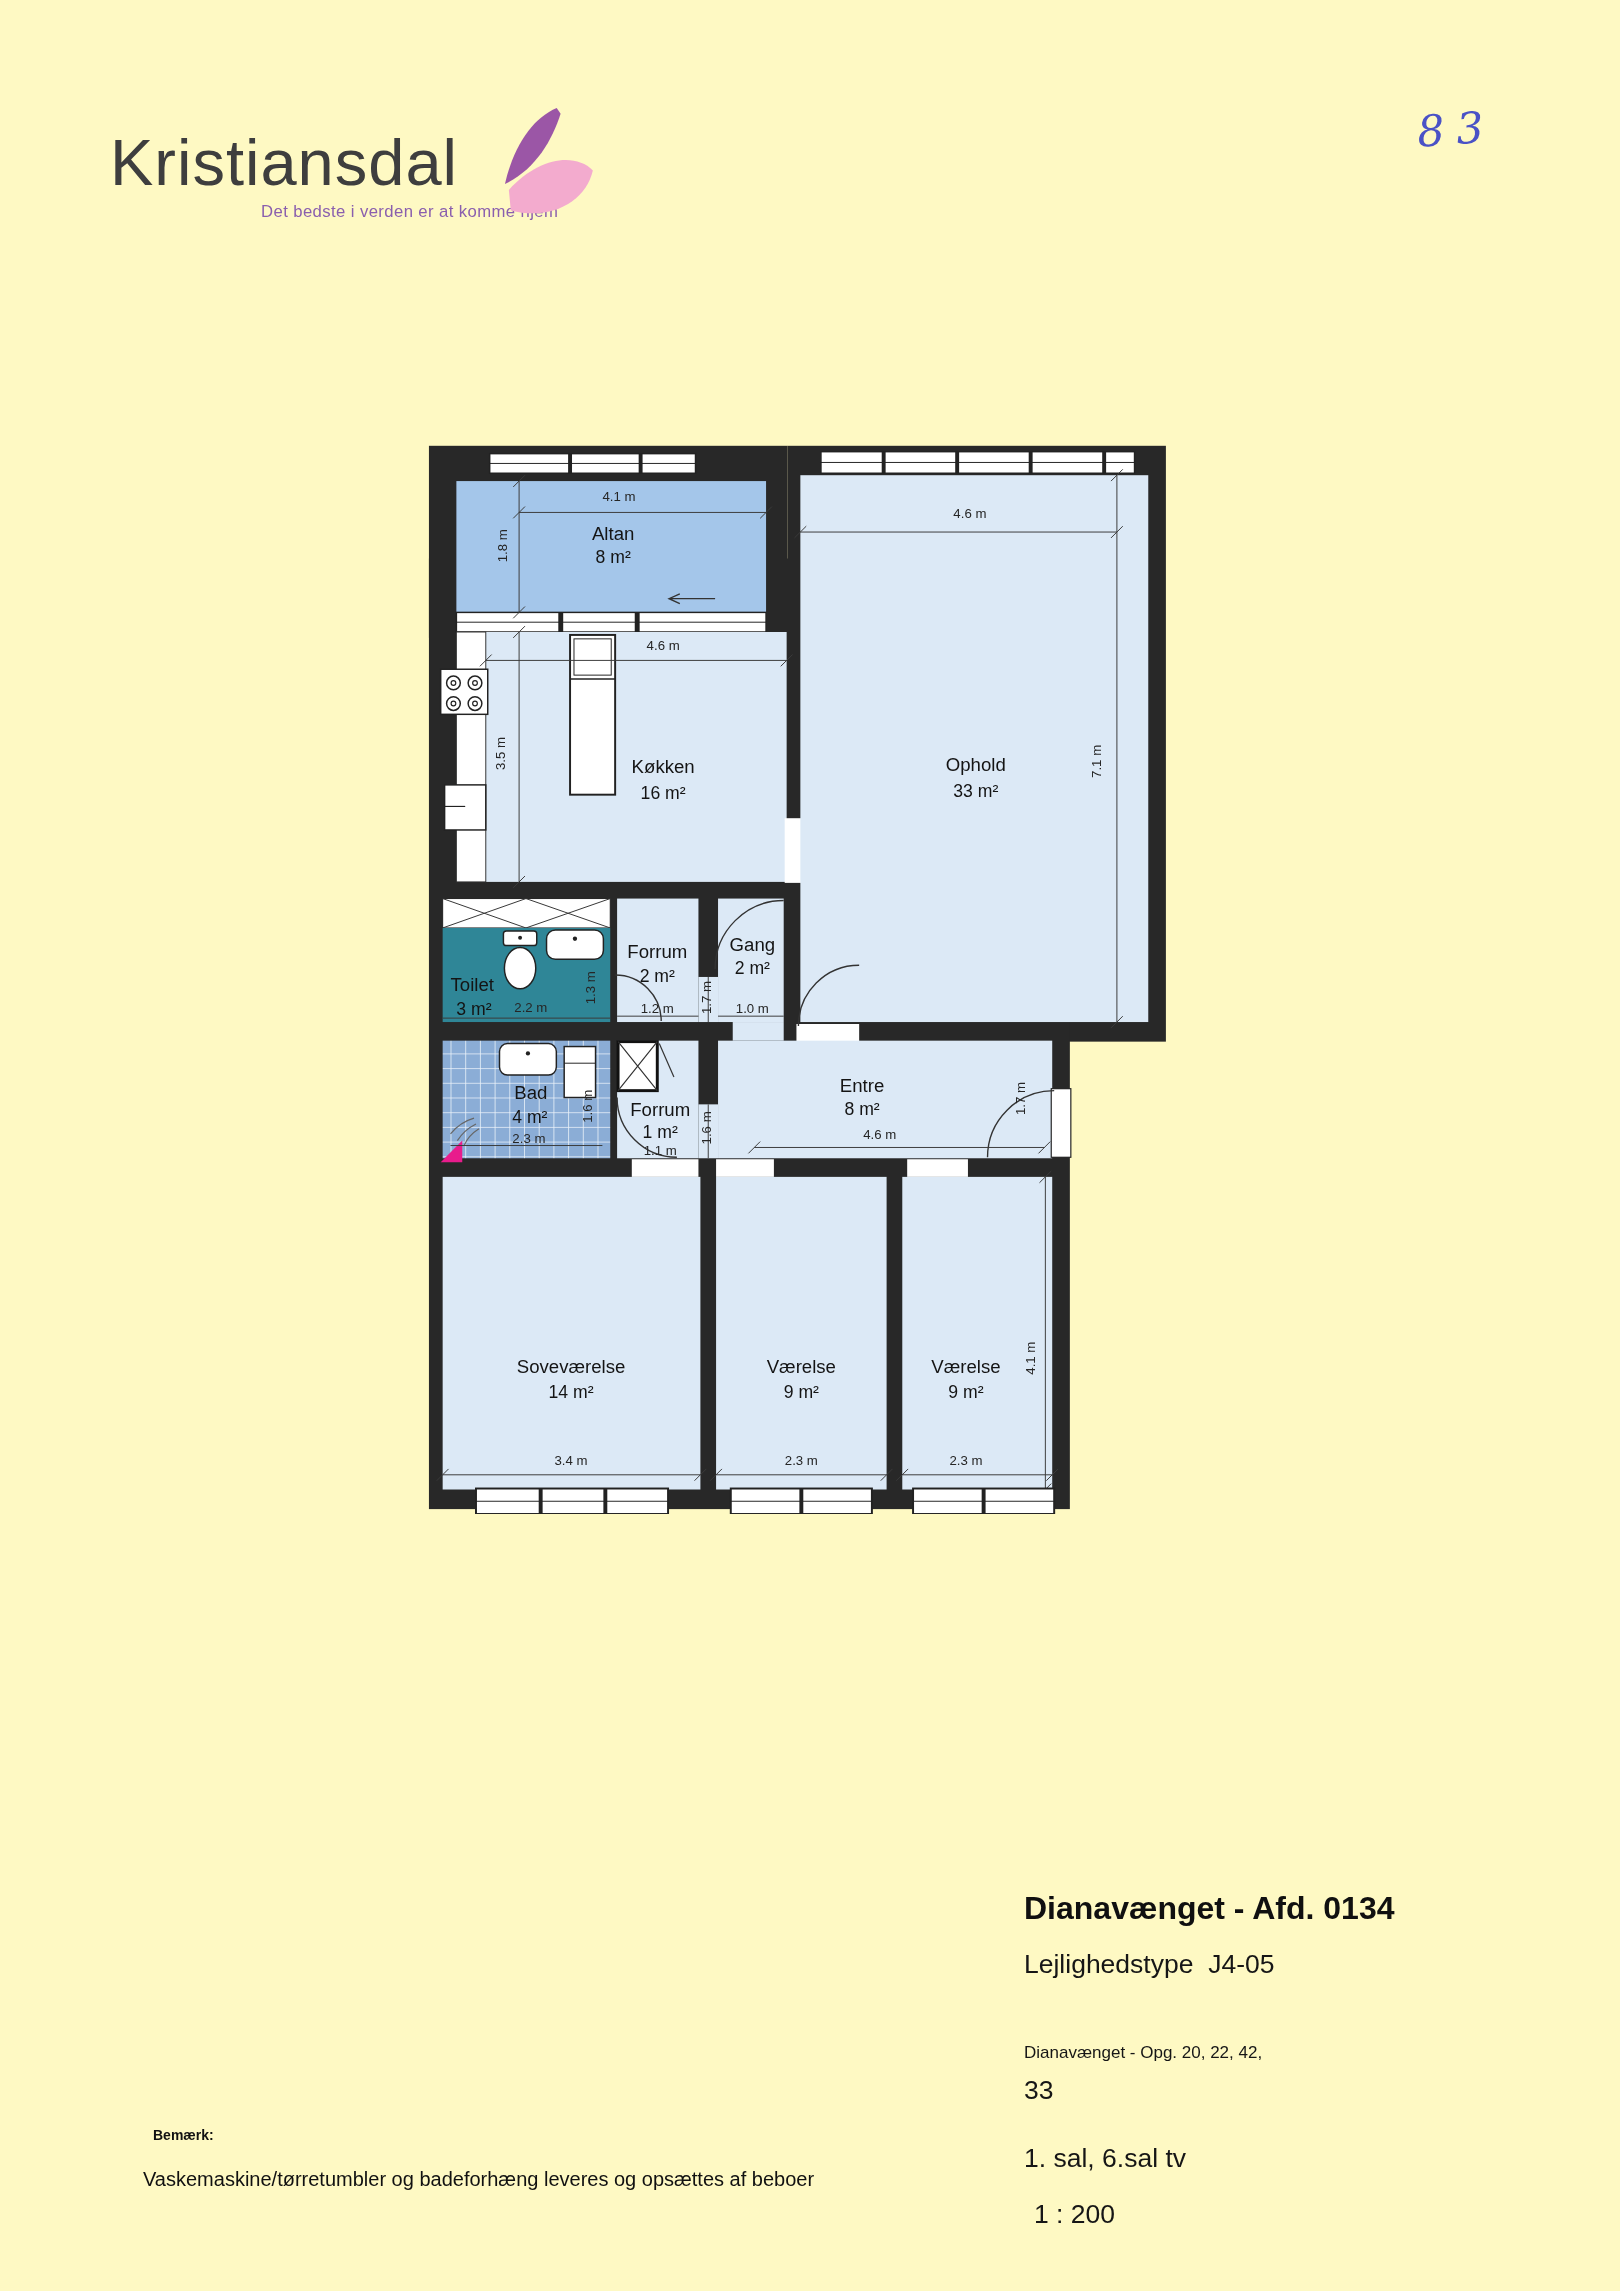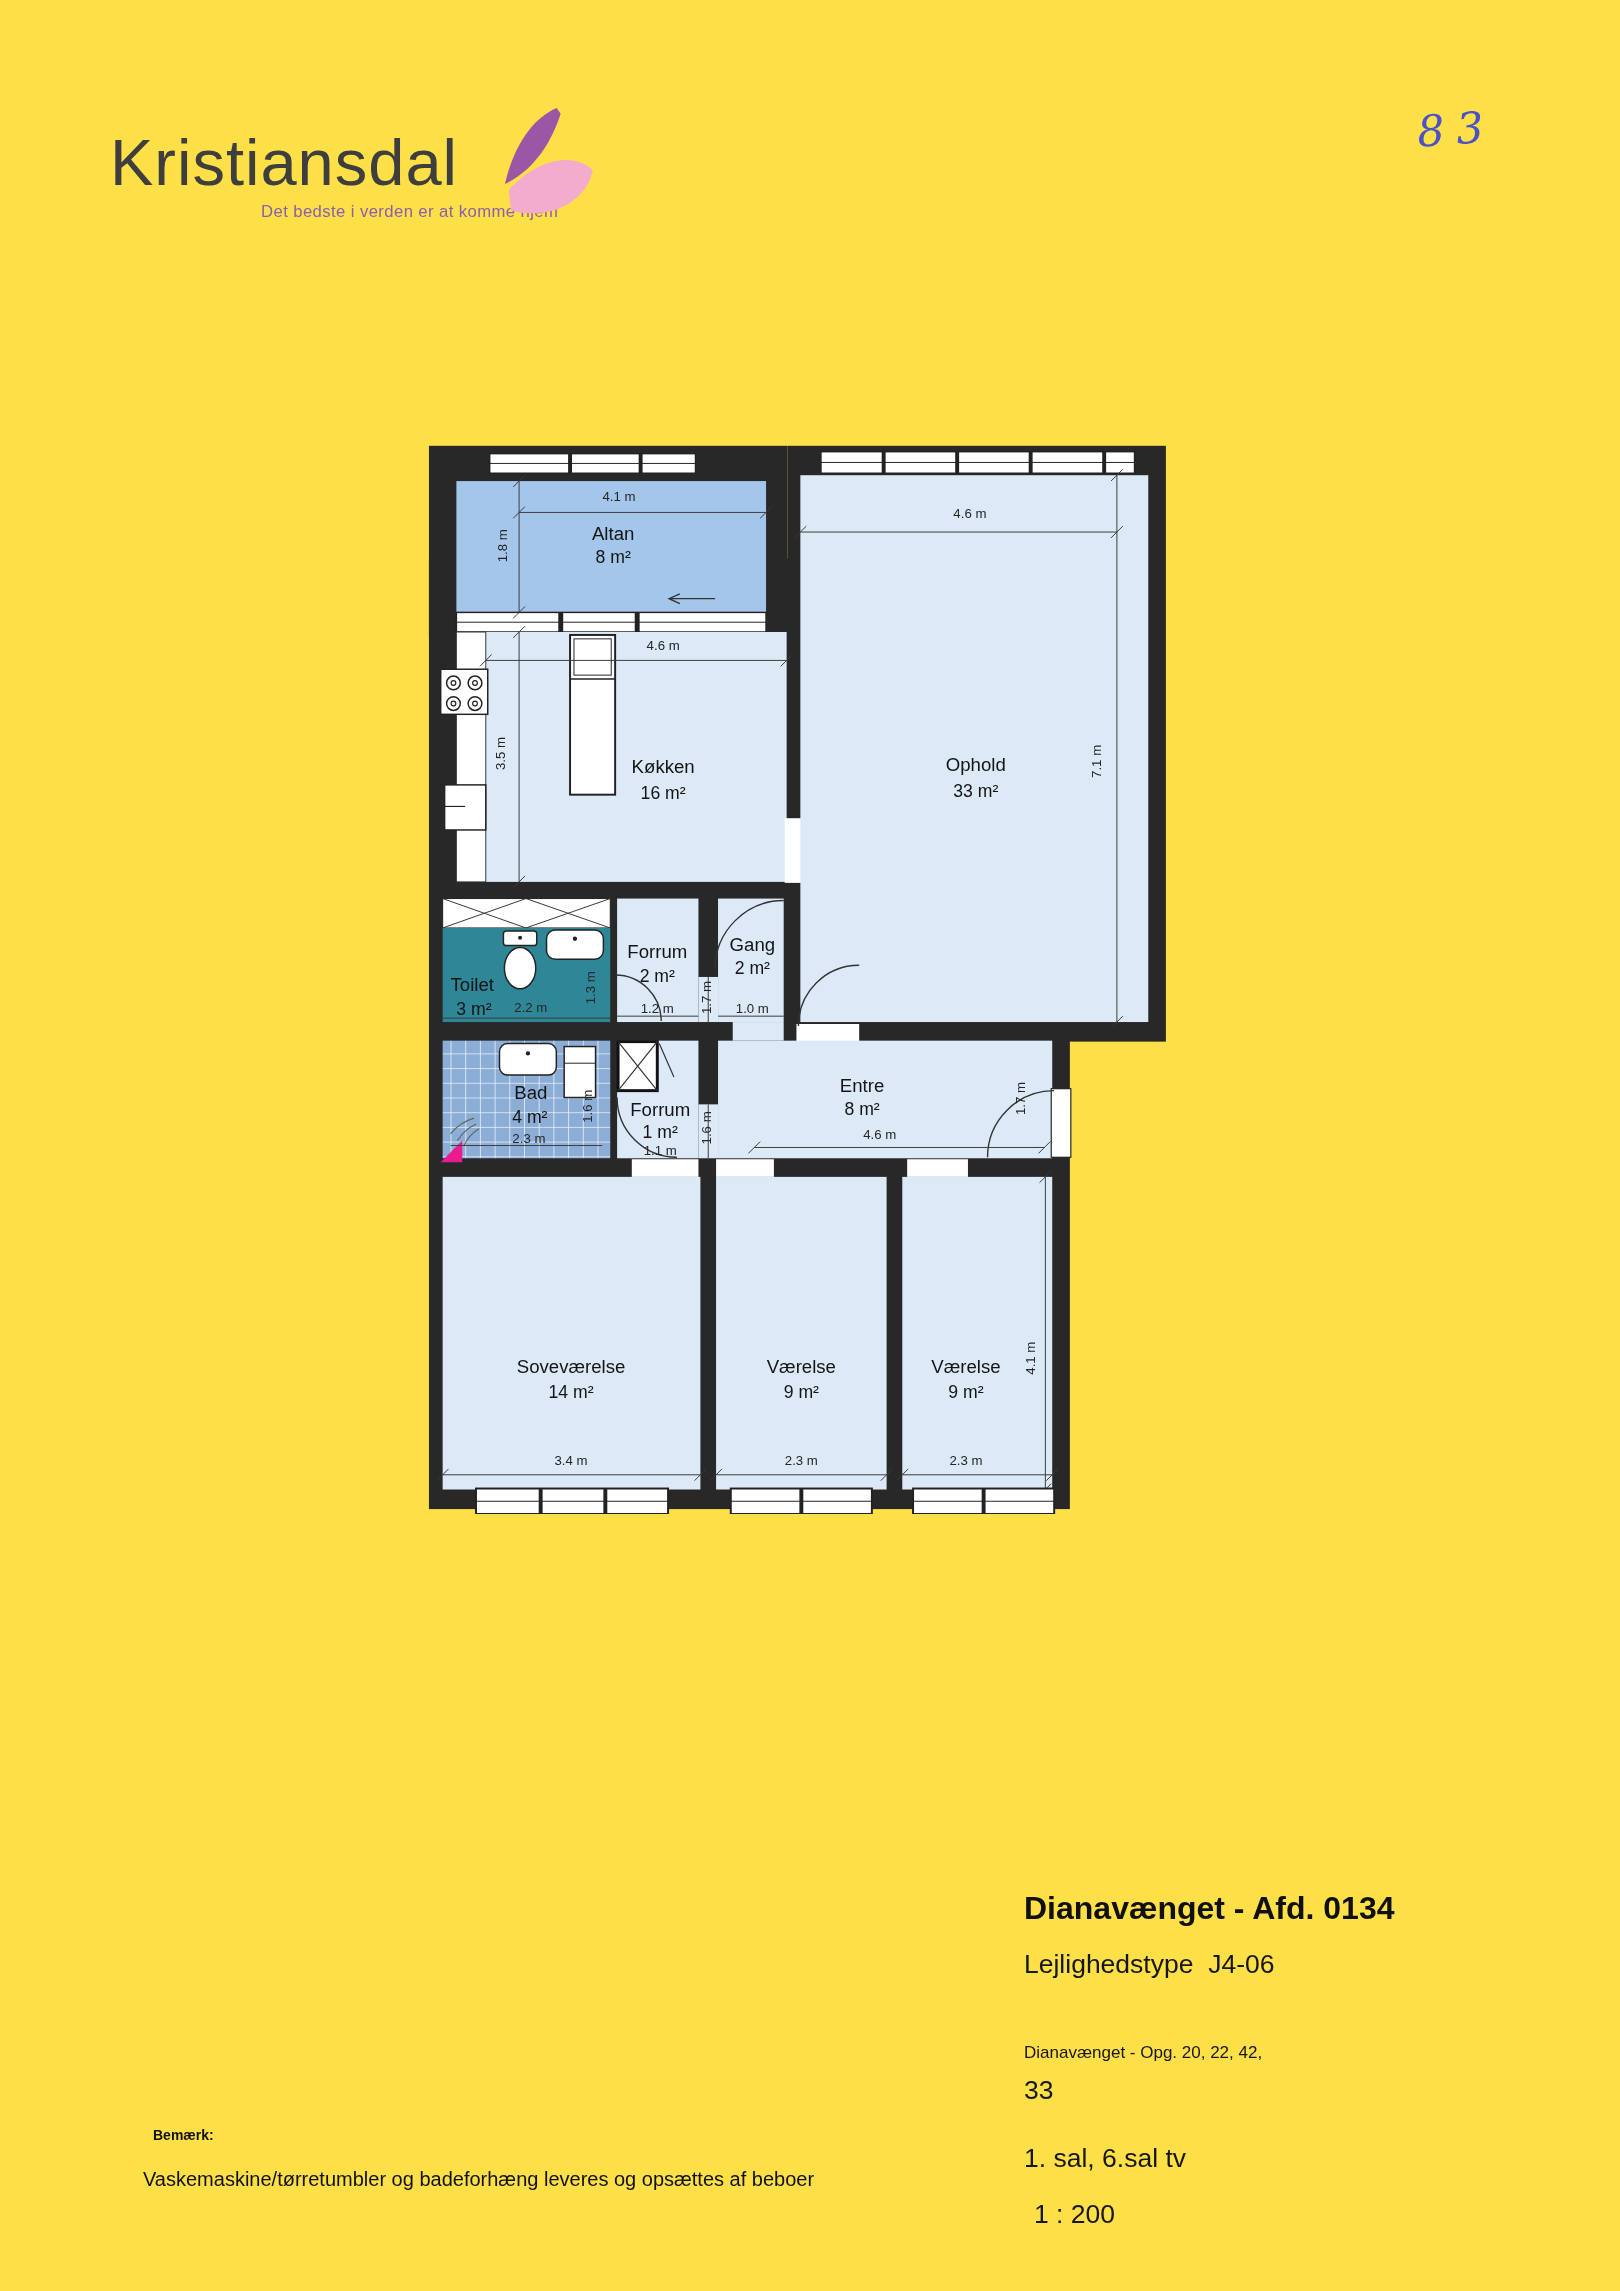--- a/index.html
+++ b/index.html
@@ -1,16 +1,16 @@
 <!DOCTYPE html>
 <html><head>
 <meta charset="utf-8">
 <style>
   html,body { margin:0; padding:0; background:#e8e8e8; }
-  #page { position:relative; width:1620px; height:2292px; background:#fde047;
+  #page { position:relative; width:1620px; height:2292px; background:#fef9c3;
           font-family:"Liberation Sans", sans-serif; overflow:hidden; margin:0 auto; }
 
   
   .logo-text { position:absolute; left:110px; top:125px; font-size:65px; font-weight:500;
                color:#3e3e3e; letter-spacing:1px; }
   .logo-tagline { position:absolute; left:261px; top:202px; font-size:16.7px; color:#8a5fae;
                   letter-spacing:0.4px; }
   .logo-mark { position:absolute; left:484px; top:104px; }
   .page-number { position:absolute; left:1417px; top:104px; font-family:"DejaVu Serif", serif;
                  font-style:italic; font-size:43px; color:#4a52c6; letter-spacing:11.8px;
@@ -271,21 +271,21 @@
       <rect x="316" y="1074" width="144" height="26" fill="#ffffff" stroke="#222" stroke-width="2"></rect>
       <line x1="316" y1="1087" x2="460" y2="1087" stroke="#222" stroke-width="1"></line>
       <rect x="386" y="1074" width="4" height="26" fill="#222"></rect>
       <rect x="502" y="1074" width="144" height="26" fill="#ffffff" stroke="#222" stroke-width="2"></rect>
       <line x1="502" y1="1087" x2="646" y2="1087" stroke="#222" stroke-width="1"></line>
       <rect x="572" y="1074" width="4" height="26" fill="#222"></rect>
     </g>
   </svg>
 
   <div class="footer-title">Dianavænget - Afd. 0134</div>
-  <div class="footer-type">Lejlighedstype  J4-06</div>
+  <div class="footer-type">Lejlighedstype  J4-05</div>
   <div class="footer-address">Dianavænget - Opg. 20, 22, 42,</div>
   <div class="footer-address2">33</div>
   <div class="footer-floor">1. sal, 6.sal tv</div>
   <div class="footer-scale">1 : 200</div>
   <div class="note-label">Bemærk:</div>
   <div class="note-text">Vaskemaskine/tørretumbler og badeforhæng leveres og opsættes af beboer</div>
 
 </div>
 
 

